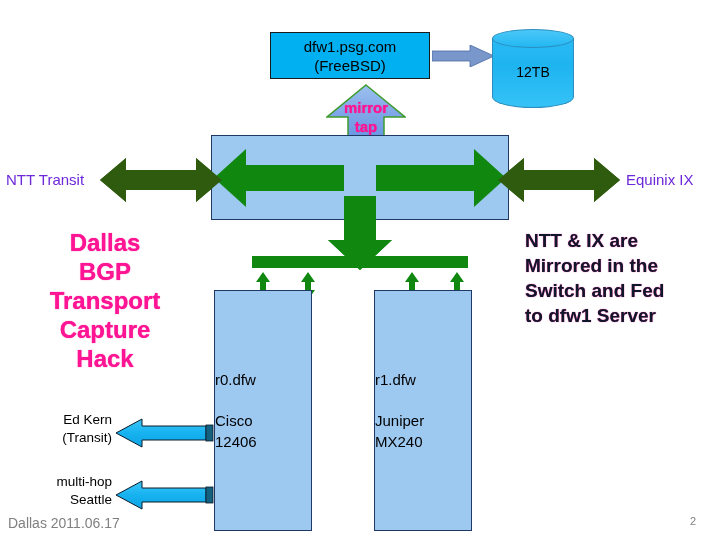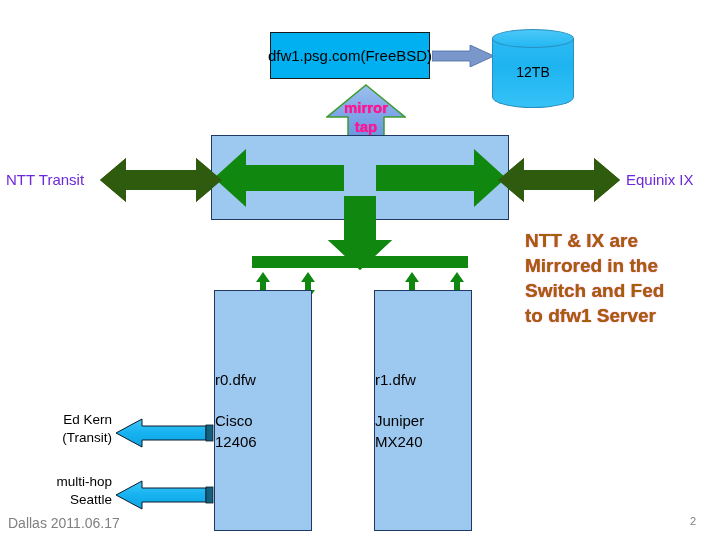--- a/index.html
+++ b/index.html
@@ -20,21 +20,21 @@
   .abs { position: absolute; }
 
   
   .server-box {
     left: 270px; top: 32px;
     width: 160px; height: 47px;
     background: #00B0F0;
     border: 1px solid #1a1a1a;
     box-sizing: border-box;
     display: flex;
-    flex-direction: row;
+    flex-direction: column;
     align-items: center;
     justify-content: center;
     color: #000000;
     font-size: 15px;
     line-height: 19px;
   }
   .server-box span { display:block; }
 
   
   .cyl-wrap { left: 492px; top: 14px; width: 82px; height: 88px; margin-top: 15px; }
@@ -100,21 +100,21 @@
     color: #FF1493;
     font-weight: bold;
     font-size: 24px;
     line-height: 29px;
     text-shadow: 0 0 1px #FF1493;
   }
   
   .pink-right {
     left: 525px; top: 228px; width: 194px;
     text-align: left;
-    color: #a16207;
+    color: #0f172a;
     font-weight: bold;
     font-size: 19px;
     line-height: 25px;
     text-shadow: 0 0 1px #FF1493;
   }
 
   
   .router {
     width: 98px; height: 241px;
     background: #9DC8F0;
@@ -254,20 +254,27 @@
              L246,191 L246,207 Z" fill="#108810"></path>
     <path d="M100,180 L126,158 L126,170 L196,170 L196,158 L222,180
              L196,202 L196,190 L126,190 L126,202 Z" fill="#2E5B0E"></path>
     <path d="M498,180 L524,158 L524,170 L594,170 L594,158 L620,180
              L594,202 L594,190 L524,190 L524,202 Z" fill="#2E5B0E"></path>
   </svg>
 
   <div class="abs side-label label-ntt">NTT Transit</div>
   <div class="abs side-label label-eqx">Equinix IX</div>
 
+  <div class="abs pink-left">
+    <div>Dallas</div>
+    <div>BGP</div>
+    <div>Transport</div>
+    <div>Capture</div>
+    <div>Hack</div>
+  </div>
 
   <div class="abs pink-right">
     <div>NTT &amp; IX are</div>
     <div>Mirrored in the</div>
     <div>Switch and Fed</div>
     <div>to dfw1 Server</div>
   </div>
 
   <div class="abs router router-left">
     <div>r0.dfw</div>

